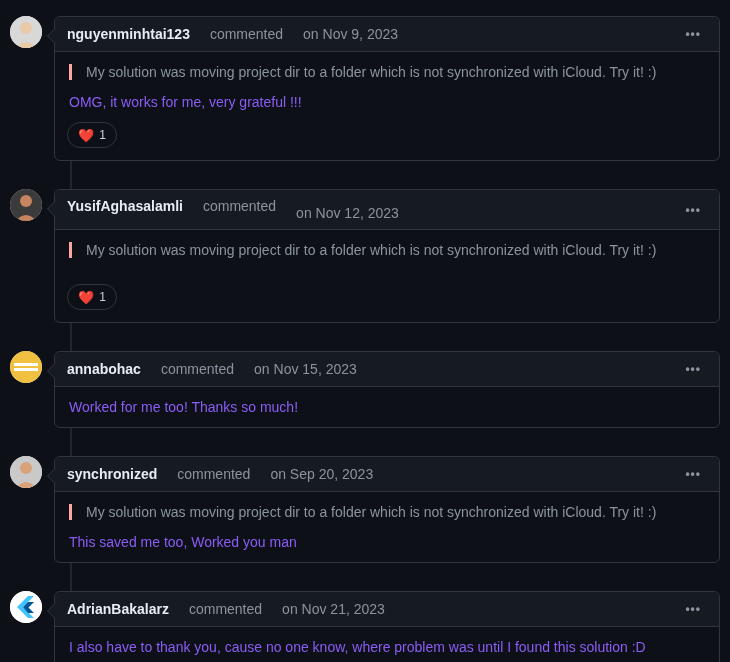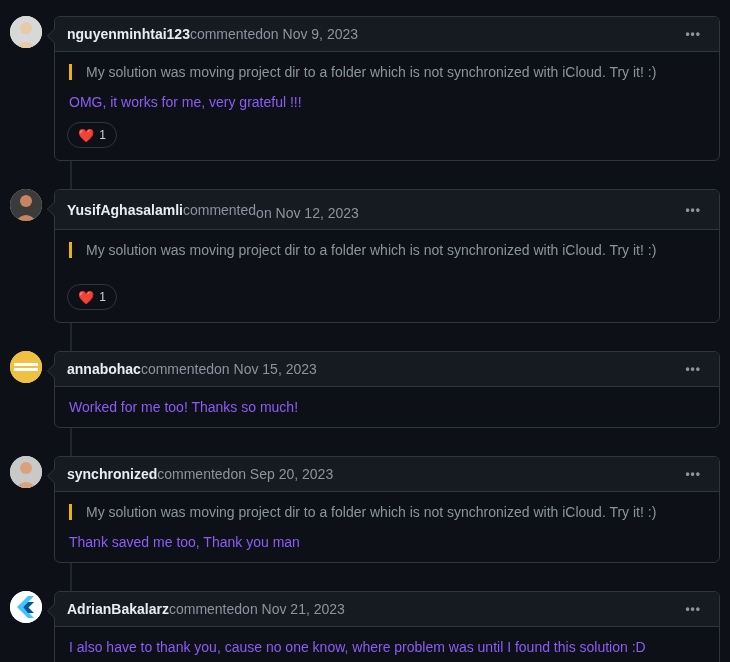--- a/index.html
+++ b/index.html
@@ -81,35 +81,35 @@
   .header{
     background:var(--header-bg);
     border-bottom:1px solid var(--border);
     border-radius:6px 6px 0 0;
     padding:8px 12px;
     display:flex;
     align-items:center;
     justify-content:space-between;
     color:var(--muted);
   }
-  .header .meta{display:flex;gap:0;align-items:center}
+  .header .meta{display:flex;gap:20px;align-items:flex-start}
   .author{color:var(--link);font-weight:600}
   .kebab{
     color:var(--muted);
     cursor:pointer;
     padding:2px 6px;
     letter-spacing:1px;
     font-weight:700;
     font-size:12px;
   }
   .body{
     padding:12px 14px 12px 14px;
   }
   .quote{
-    border-left:3px solid #eab308;
+    border-left:3px solid #fca5a5;
     padding:0 0 0 14px;
     margin:0 0 14px 0;
     color:var(--muted);
   }
   .body-text{
     color:#8b5cf6;
     margin:0;
   }
   .reactions{
     padding:0 12px 12px 12px;
@@ -236,21 +236,21 @@
             <a class="author">synchronized</a>
             <span>commented</span>
             <a style="color: var(--muted); text-decoration: none;">on Sep 20, 2023</a>
           </div>
           <div class="kebab">•••</div>
         </div>
         <div class="body">
           <blockquote class="quote">
             <p style="margin: 0px;">My solution was moving project dir to a folder which is not synchronized with iCloud. Try it! :)</p>
           </blockquote>
-          <p class="body-text">Thank saved me too, Thank you man</p>
+          <p class="body-text">This saved me too, Worked you man</p>
         </div>
       </div>
     </div>
     <div class="comment">
       <div class="avatar">
         <svg width="32" height="32" viewBox="0 0 32 32">
           <rect width="32" height="32" fill="#ffffff"></rect>
           <path d="M7 16 L18 5 L24 5 L13 16 L24 27 L18 27 Z" fill="#40c4ff"></path>
           <path d="M13 16 L18 11 L24 11 L18.5 16.5 L24 22 L18 22 Z" fill="#01579b"></path>
         </svg>

